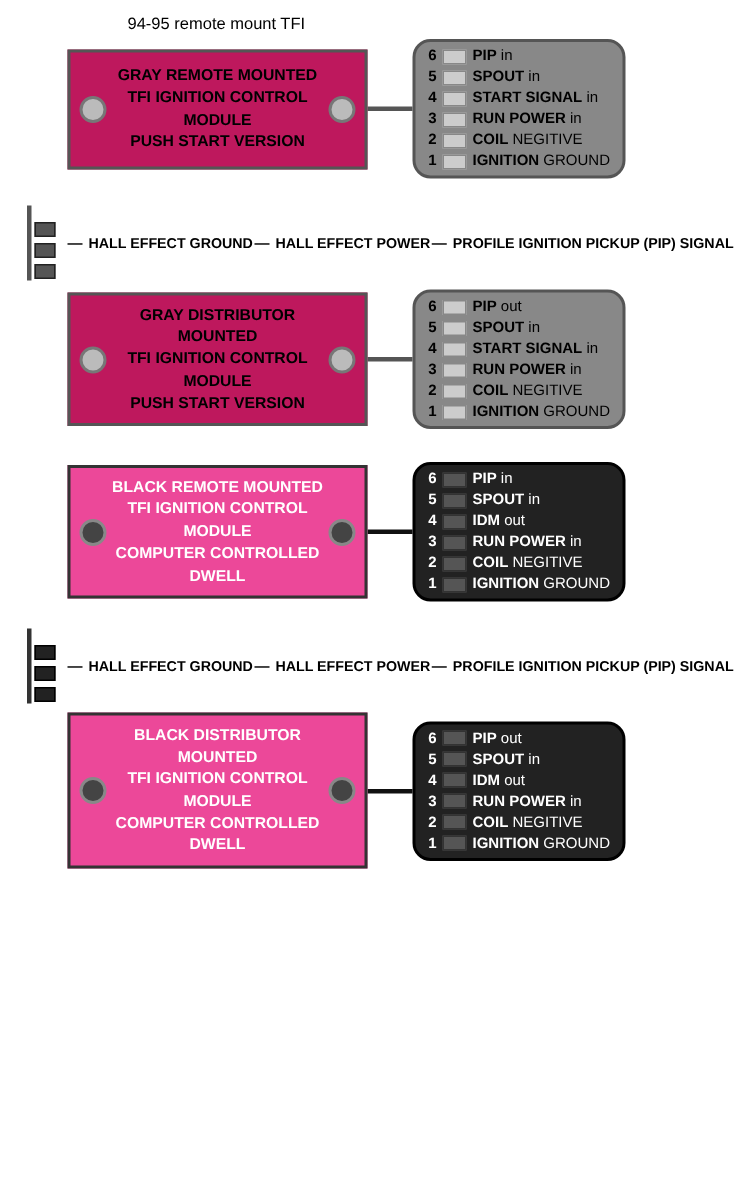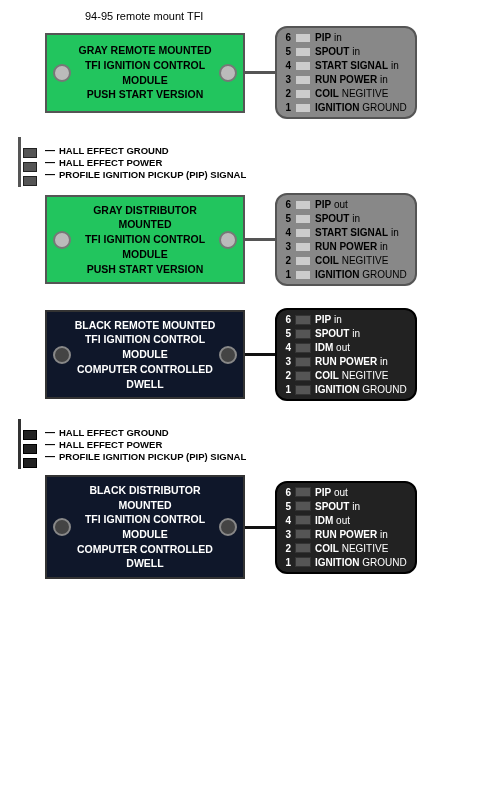--- a/index.html
+++ b/index.html
@@ -31,37 +31,37 @@
     
     .module-row {
       display: flex;
       align-items: center;
       margin-bottom: 2px;
       position: relative;
     }
 
     .module-box {
       border: 2px solid #555;
-      background: #22c55e;
+      background: #be185d;
       width: 200px;
       min-height: 80px;
       display: flex;
       align-items: center;
       justify-content: center;
       text-align: center;
       font-size: 10.5px;
       font-weight: bold;
       color: #000;
       padding: 6px;
       position: relative;
       flex-shrink: 0;
     }
 
     .module-box.black-module {
-      background: #0f172a;
+      background: #ec4899;
       color: #ffffff;
       border-color: #333;
     }
 
     
     .module-box::before,
     .module-box::after {
       content: '';
       position: absolute;
       width: 14px;
@@ -189,21 +189,21 @@
 
     
     .left-wire-group {
       display: flex;
       align-items: center;
       margin: 6px 0 6px 5px;
     }
 
     .wire-labels-col {
       display: flex;
-      flex-direction: column;
+      flex-direction: row;
       gap: 1px;
       margin-left: 4px;
     }
   </style>
 </head>
 <body>
 
 <div class="diagram-container">
 
   <div class="full-section">

